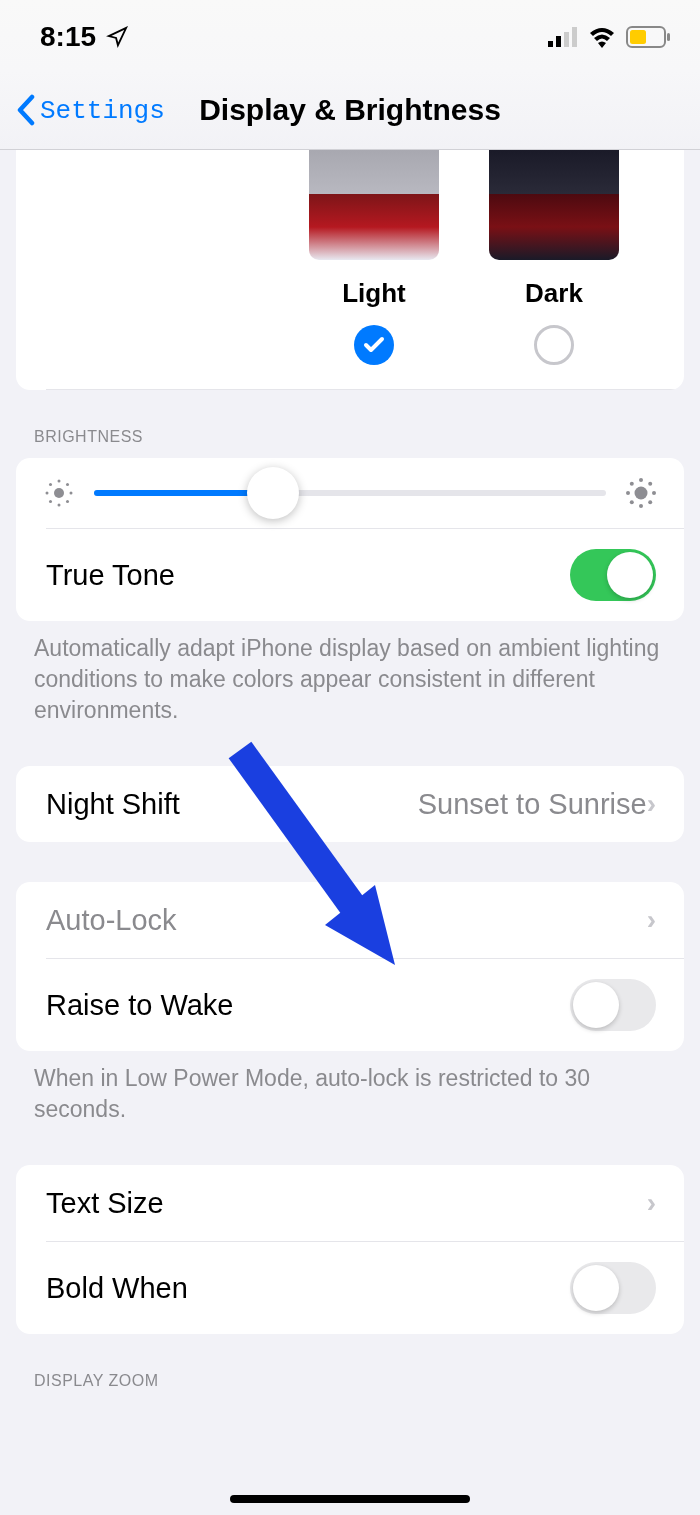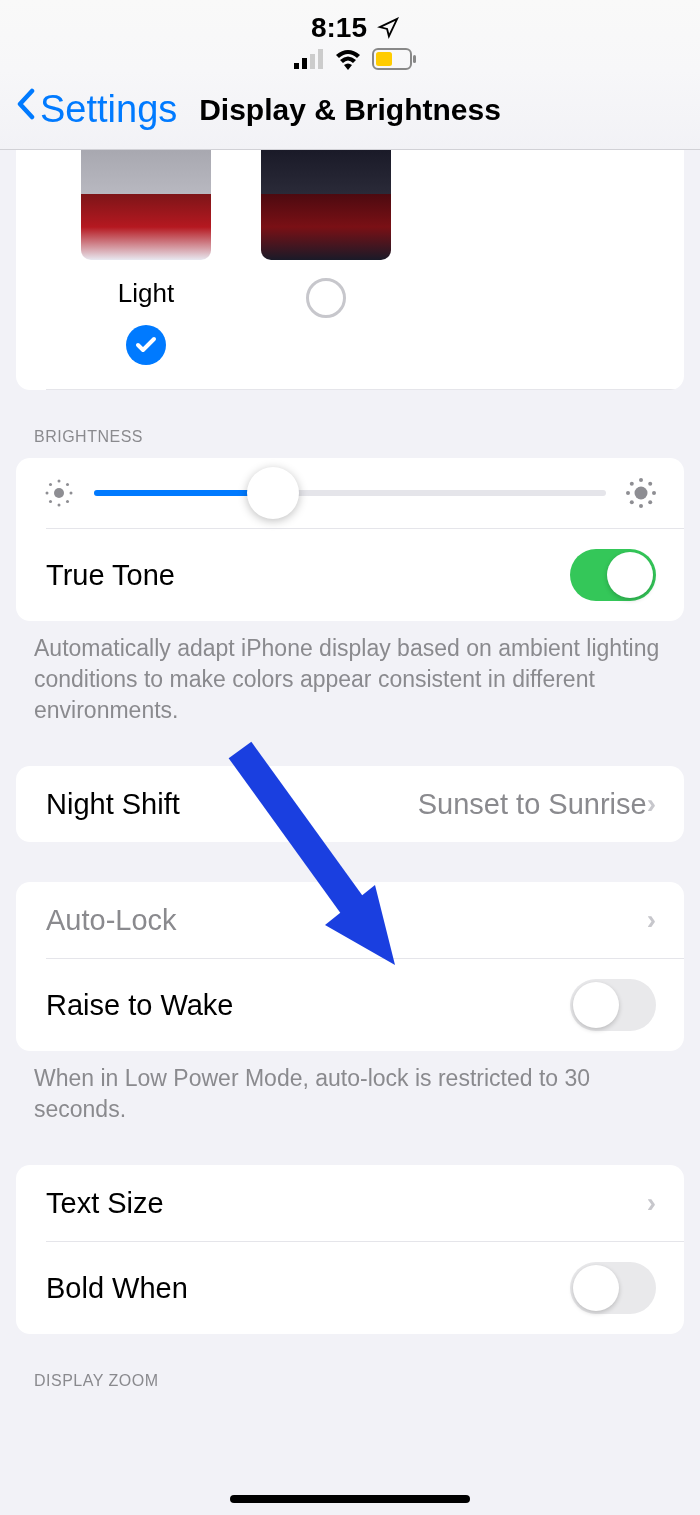--- a/index.html
+++ b/index.html
@@ -10,42 +10,42 @@
   background: #f2f2f7;
   color: #000;
   overflow: hidden;
   position: relative;
 }
 .status-bar {
   height: 70px;
   display: flex;
   align-items: center;
   justify-content: space-between;
-  padding: 12px 30px 0 40px;
+  padding: 4px 30px 0 40px;
   background: linear-gradient(#f9f9f9, #f7f7f9);
-  flex-direction: column;
 }
 .status-left { display: flex; align-items: center; gap: 10px; font-size: 28px; font-weight: 600; }
 .status-right { display: flex; align-items: center; gap: 10px; }
 .nav-bar {
   height: 80px;
   display: flex;
   align-items: center;
   padding: 0 16px;
   background: linear-gradient(#f7f7f9, #f2f2f6);
   border-bottom: 1px solid #d1d1d6;
   position: relative;
 }
 .nav-back {
   display: flex;
-  align-items: flex-start;
+  align-items: flex-end;
   color: #007aff;
-  font-size: 38px;
+  font-size: 26px;
   font-weight: 400;
   gap: 4px;
+  font-family: Liberation Mono, monospace;
 }
 .nav-title {
   position: absolute;
   left: 50%;
   transform: translateX(-50%);
   font-size: 30px;
   font-weight: 700;
 }
 .section { margin: 0 16px; background: #fff; border-radius: 14px; overflow: hidden; }
 .section-header {
@@ -62,22 +62,23 @@
   line-height: 1.35;
 }
 .appearance-section {
   margin: 0 16px;
   background: #fff;
   border-radius: 0 0 14px 14px;
   overflow: hidden;
 }
 .appearance-row {
   display: flex;
-  justify-content: flex-start;
+  justify-content: flex-end;
   padding: 0 40px 24px;
+  font-weight: bold;
 }
 .appearance-item { text-align: center; width: 180px; }
 .preview {
   width: 130px;
   height: 110px;
   margin: 0 auto 18px;
   border-radius: 0 0 10px 10px;
   overflow: hidden;
   position: relative;
 }
@@ -214,20 +215,21 @@
       <div class="preview preview-light"></div>
       <div class="appearance-label">Light</div>
       <div class="radio radio-checked">
         <svg width="22" height="18" viewBox="0 0 22 18" fill="none" stroke="#fff" stroke-width="4" stroke-linecap="round" stroke-linejoin="round">
             <path d="M3 9 L8 14 L19 3"></path>
           </svg>
       </div>
     </div>
     <div class="appearance-item">
       <div class="preview preview-dark"></div>
+      <div class="appearance-label">Dark</div>
       <div class="radio radio-unchecked"></div>
     </div>
   </div>
   <div class="divider"></div>
 </div>
 
 <div class="section-header">BRIGHTNESS</div>
 <div class="section">
   <div class="slider-row">
     <svg class="sun-icon" viewBox="0 0 30 30" fill="#8e8e93">

